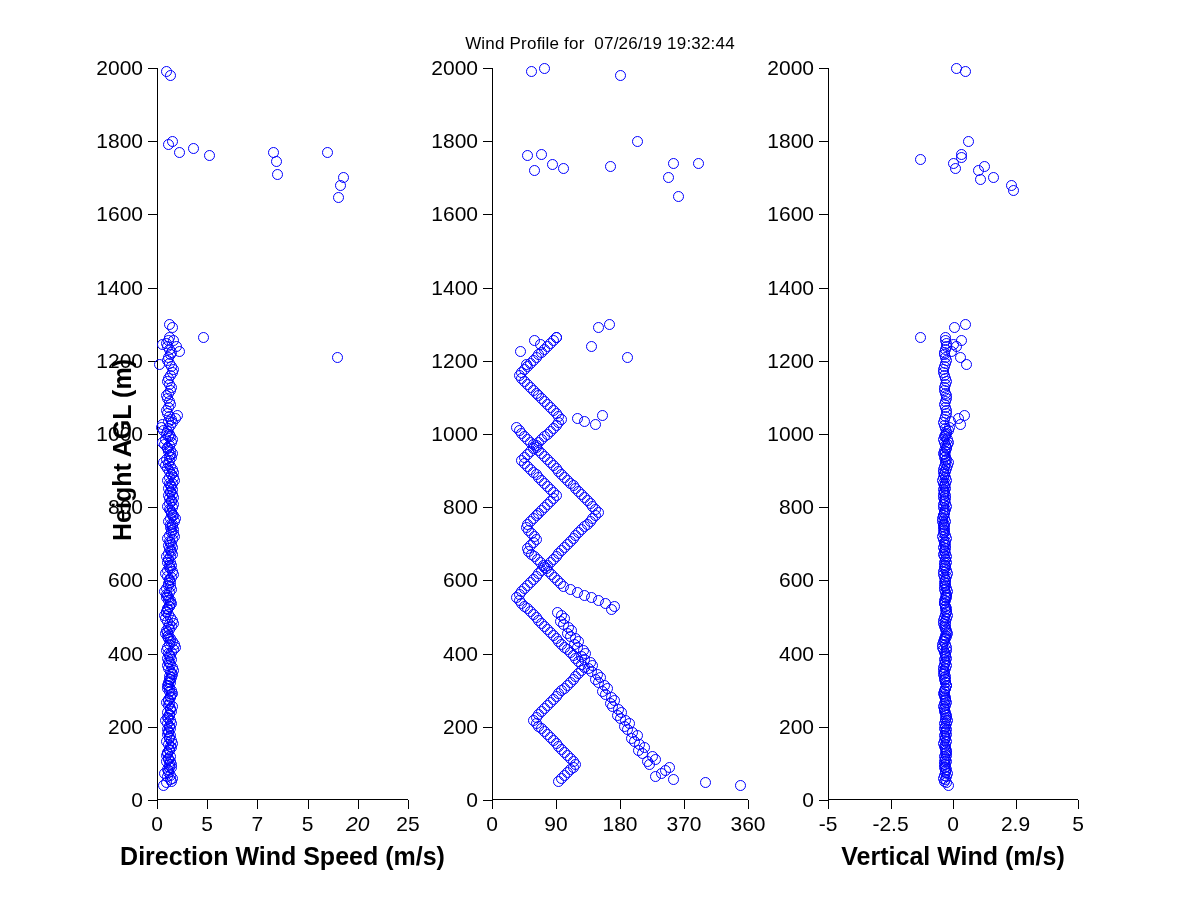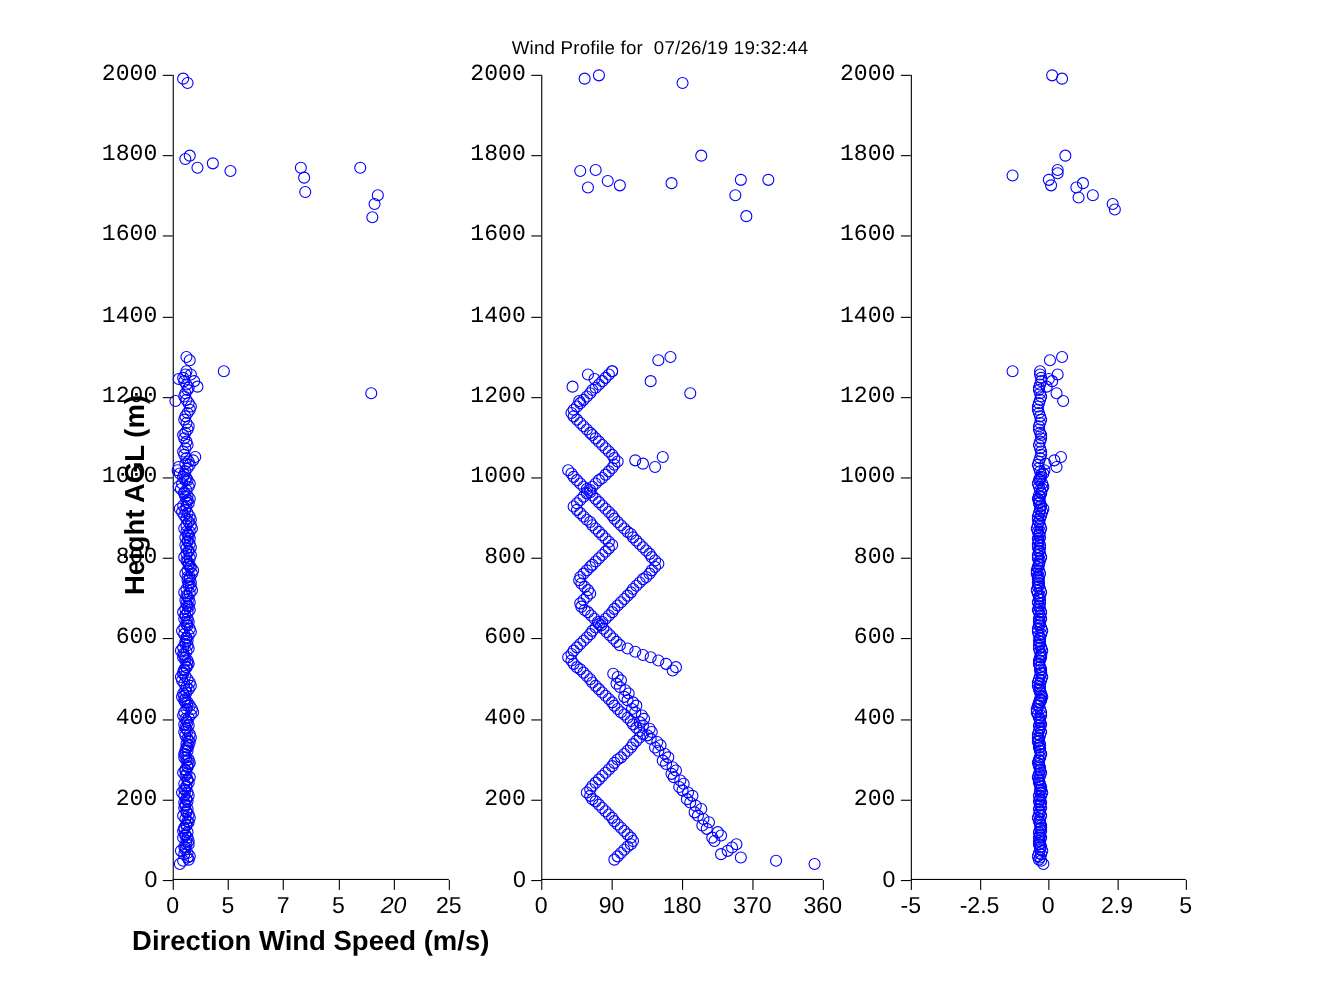--- a/index.html
+++ b/index.html
@@ -12,21 +12,21 @@
   .panel{position:absolute;}
   .plotbox{
     position:absolute;left:0;top:0;width:100%;height:100%;
     border-left:1.6px solid #000;border-bottom:1.6px solid #000;
     box-sizing:border-box;
   }
   .ytick{position:absolute;left:-9px;width:9px;height:0;border-top:1.6px solid #000;}
   .xtick{position:absolute;bottom:-9px;height:9px;width:0;border-left:1.6px solid #000;}
   .ytick-label{
     position:absolute;right:calc(100% + 14px);transform:translateY(-50%);
-    font-size:21px;color:#000;white-space:nowrap;text-align:right;font-family:Liberation Mono, monospace;
+    font-size:21px;color:#000;white-space:nowrap;text-align:right;
   }
   .xtick-label{
     position:absolute;top:calc(100% + 12px);transform:translateX(-50%);
     font-size:21px;color:#000;white-space:nowrap;
   }
   .zero-left{
     position:absolute;font-size:21px;color:#000;
     right:calc(100% + 14px);transform:translateY(-50%);
   }
   .xaxis-label{
@@ -1077,15 +1077,16 @@
         <div class="marker" style="left: 53.5%; top: 12.25%; border-color: rgb(0, 0, 255);"></div>
         <div class="marker" style="left: 51%; top: 13.75%; border-color: rgb(0, 0, 255);"></div>
         <div class="marker" style="left: 66%; top: 15%; border-color: rgb(0, 0, 255);"></div>
         <div class="marker" style="left: 62.5%; top: 13.5%; border-color: rgb(0, 0, 255);"></div>
         <div class="marker" style="left: 60%; top: 14%; border-color: rgb(0, 0, 255);"></div>
         <div class="marker" style="left: 74%; top: 16.75%; border-color: rgb(0, 0, 255);"></div>
         <div class="marker" style="left: 73.5%; top: 16%; border-color: rgb(0, 0, 255);"></div>
         <div class="marker" style="left: 61%; top: 15.25%; border-color: rgb(0, 0, 255);"></div>
       </div>
     <div class="zero-left" id="zero-2" style="top:100%;">0</div>
+    <div class="xaxis-label">Vertical Wind (m/s)</div>
   </div>
 
 </div>
 
 </body></html>

